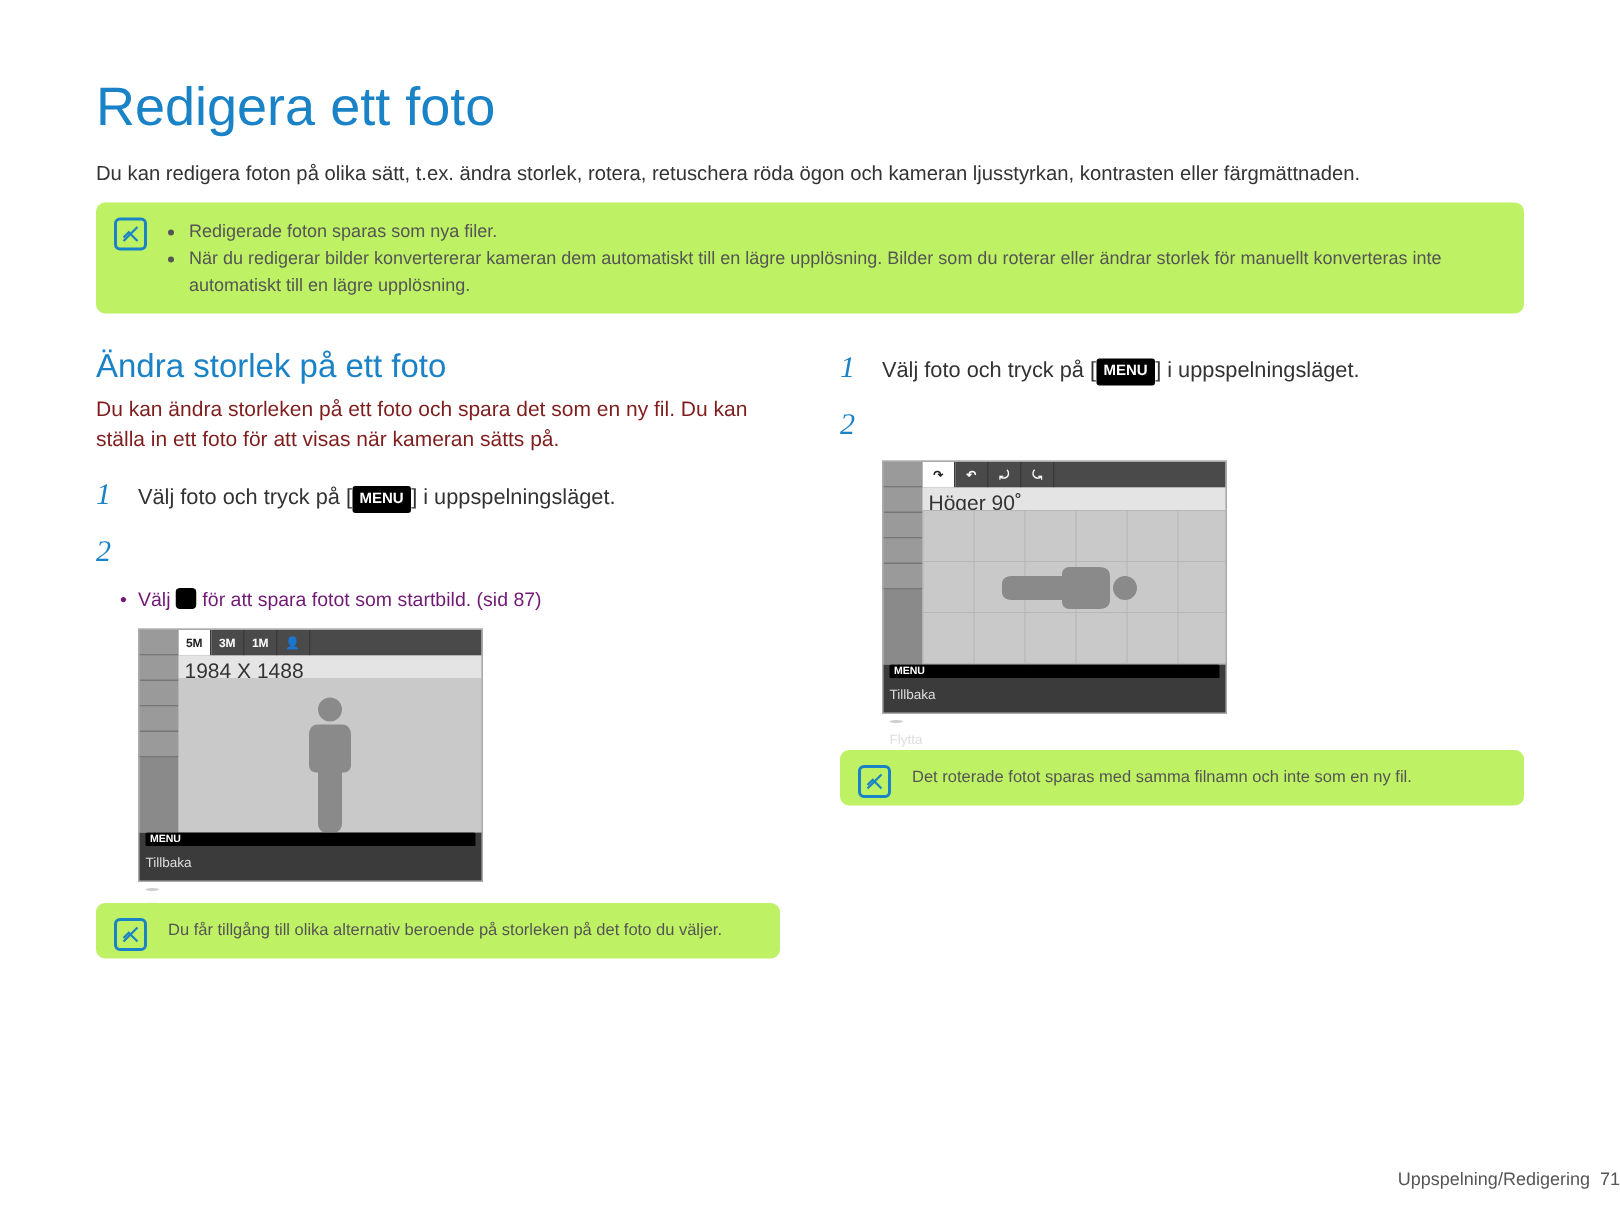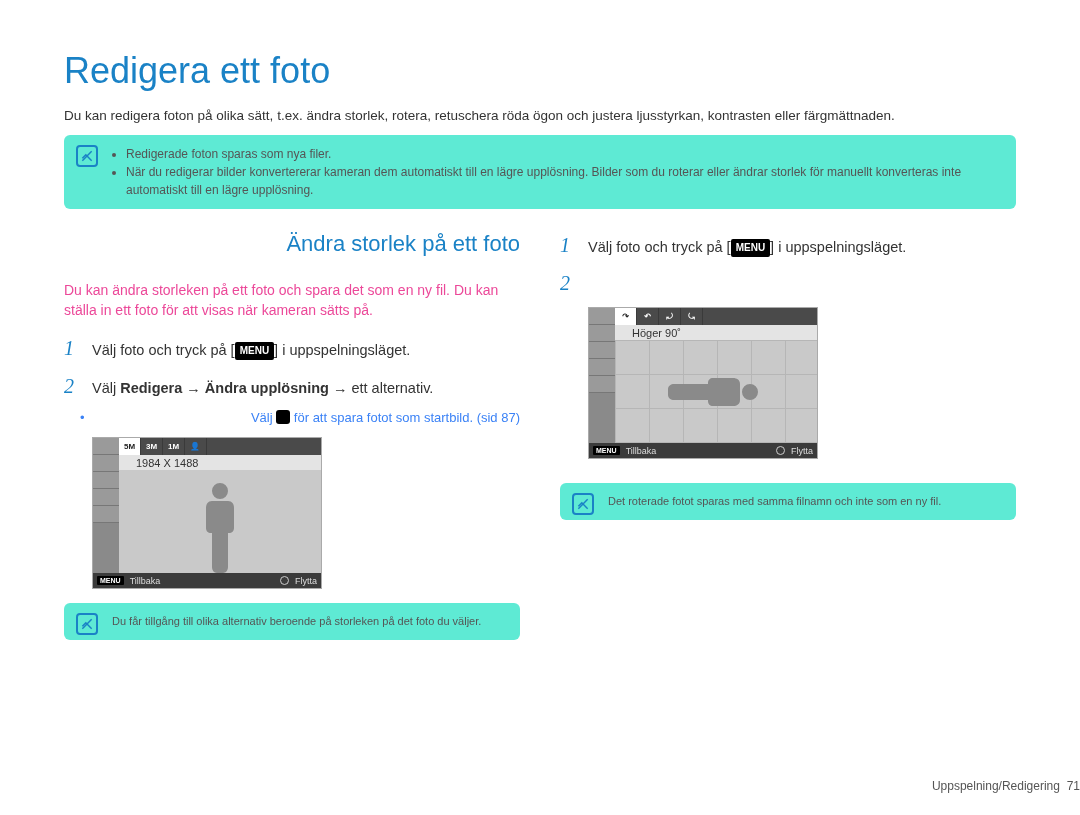--- a/index.html
+++ b/index.html
@@ -17,21 +17,21 @@
     font-size: 36px;
     font-weight: 400;
     margin-bottom: 16px;
   }
   .intro {
     font-size: 13.5px;
     color: #333;
     margin-bottom: 12px;
   }
   .note-box {
-    background: #5eead4;
+    background: #bef264;
     border-radius: 6px;
     padding: 10px 12px 10px 48px;
     position: relative;
     font-size: 12px;
     color: #555;
     line-height: 1.5;
     margin-bottom: 22px;
   }
   .note-box.small { font-size: 11px; }
   .note-box .note-icon {
@@ -50,27 +50,26 @@
   .note-box ul { list-style: disc; padding-left: 14px; }
   .two-col {
     display: flex;
     gap: 40px;
   }
   .col { flex: 1; }
   h2.section-title {
     color: #1a82c6;
     font-size: 22px;
     font-weight: 400;
-    margin-bottom: 24px;
-    text-align: right;
+    margin-bottom: 6px;
   }
   .para {
     font-size: 14px;
     line-height: 1.4;
-    color: #ec4899;
+    color: #7f1d1d;
     margin-bottom: 14px;
   }
   .step {
     display: flex;
     gap: 10px;
     font-size: 14.5px;
     color: #333;
     margin-bottom: 10px;
     line-height: 1.4;
     align-items: baseline;
@@ -88,24 +87,23 @@
     background: #000;
     color: #fff;
     font-size: 10px;
     font-weight: bold;
     padding: 2px 5px;
     border-radius: 2px;
     vertical-align: 1px;
   }
   .sub-bullet {
     font-size: 13px;
-    color: #3b82f6;
+    color: #701a75;
     margin: 2px 0 12px 28px;
     position: relative;
-    text-align: right;
   }
   .sub-bullet::before {
     content: "•";
     position: absolute;
     left: -12px;
   }
   .person-icon {
     display: inline-block;
     width: 14px; height: 14px;
     vertical-align: -2px;
@@ -153,22 +151,22 @@
     font-size: 8px;
     font-weight: bold;
     display:flex;align-items:center;justify-content:center;
   }
   .cam .topbar .tb.sel { background: #fff; color:#222; }
   .cam .label-row {
     position: absolute;
     left: 26px; right: 0; top: 17px;
     height: 15px;
     background: #e4e4e4;
-    font-size: 11px;
-    padding: 2px 17px;
+    font-size: 14px;
+    padding: 2px 4px;
     color: #333;
   }
   .cam .canvas {
     position: absolute;
     left: 26px; right:0; top: 17px; bottom:0;
     background: #c9c9c9;
   }
   .cam .canvas.with-label { top: 32px; }
   .cam .sil { 
     position:absolute;
@@ -185,28 +183,28 @@
   }
   .cam .grid-over {
     position:absolute; inset:0;
     background-image:
       linear-gradient(#aaa 1px, transparent 1px),
       linear-gradient(90deg,#aaa 1px, transparent 1px);
     background-size: 34px 34px;
     opacity:.6;
   }
   .cam .footer {
-    height: 15px;
+    height: 32px;
     background: #3b3b3b;
     color: #ddd;
     display: flex;
-    align-items: center;
     font-size: 9px;
     padding: 0 4px;
     gap: 6px;
+    flex-direction: column;
   }
   .cam .footer .menu-mini {
     background:#000; color:#fff; font-size:7px; font-weight:bold;
     padding:1px 3px; border-radius:1px;
   }
   .cam .footer .spacer { flex:1; }
   .cam .footer .nav-mini {
     width:9px;height:9px;border:1px solid #ccc;border-radius:50%;
     position:relative;
   }
@@ -216,21 +214,21 @@
     left: 0; right: 0;
     text-align: right;
     font-size: 12px;
     color: #555;
   }
 </style>
 </head>
 <body>
 
 <h1 class="page-title">Redigera ett foto</h1>
-<p class="intro">Du kan redigera foton på olika sätt, t.ex. ändra storlek, rotera, retuschera röda ögon och justera ljusstyrkan, kontrasten eller färgmättnaden.</p>
+<p class="intro">Du kan redigera foton på olika sätt, t.ex. ändra storlek, rotera, retuschera röda ögon och kameran ljusstyrkan, kontrasten eller färgmättnaden.</p>
 
 <div class="note-box">
   <span class="note-icon">
     <svg width="14" height="14" viewBox="0 0 24 24" stroke-width="2.5">
         <path d="M4 16 L10 10 L20 20 M4 20 L20 4"></path>
       </svg>
   </span>
   <ul>
     <li>Redigerade foton sparas som nya filer.</li>
     <li>När du redigerar bilder konvertererar kameran dem automatiskt till en lägre upplösning. Bilder som du roterar eller ändrar storlek för manuellt konverteras inte automatiskt till en lägre upplösning.</li>
@@ -245,23 +243,20 @@
 
     <div class="step">
       <span class="num">1</span>
       <span class="body">
         <span>Välj foto och tryck på [</span><span class="menu-badge">MENU</span><span>] i uppspelningsläget.</span>
       </span>
     </div>
 
     <div class="step">
       <span class="num">2</span>
-      <span class="body">
-        <span>Välj </span><b>Redigera</b><span> → </span><b>Ändra upplösning</b><span> → ett alternativ.</span>
-      </span>
     </div>
 
     <p class="sub-bullet">
       <span>Välj </span><span class="person-icon"></span><span> för att spara fotot som startbild. (sid 87)</span>
     </p>
 
     <div class="cam">
       <div class="cam-body">
         <div class="sidebar">
           <div class="sb"></div>

